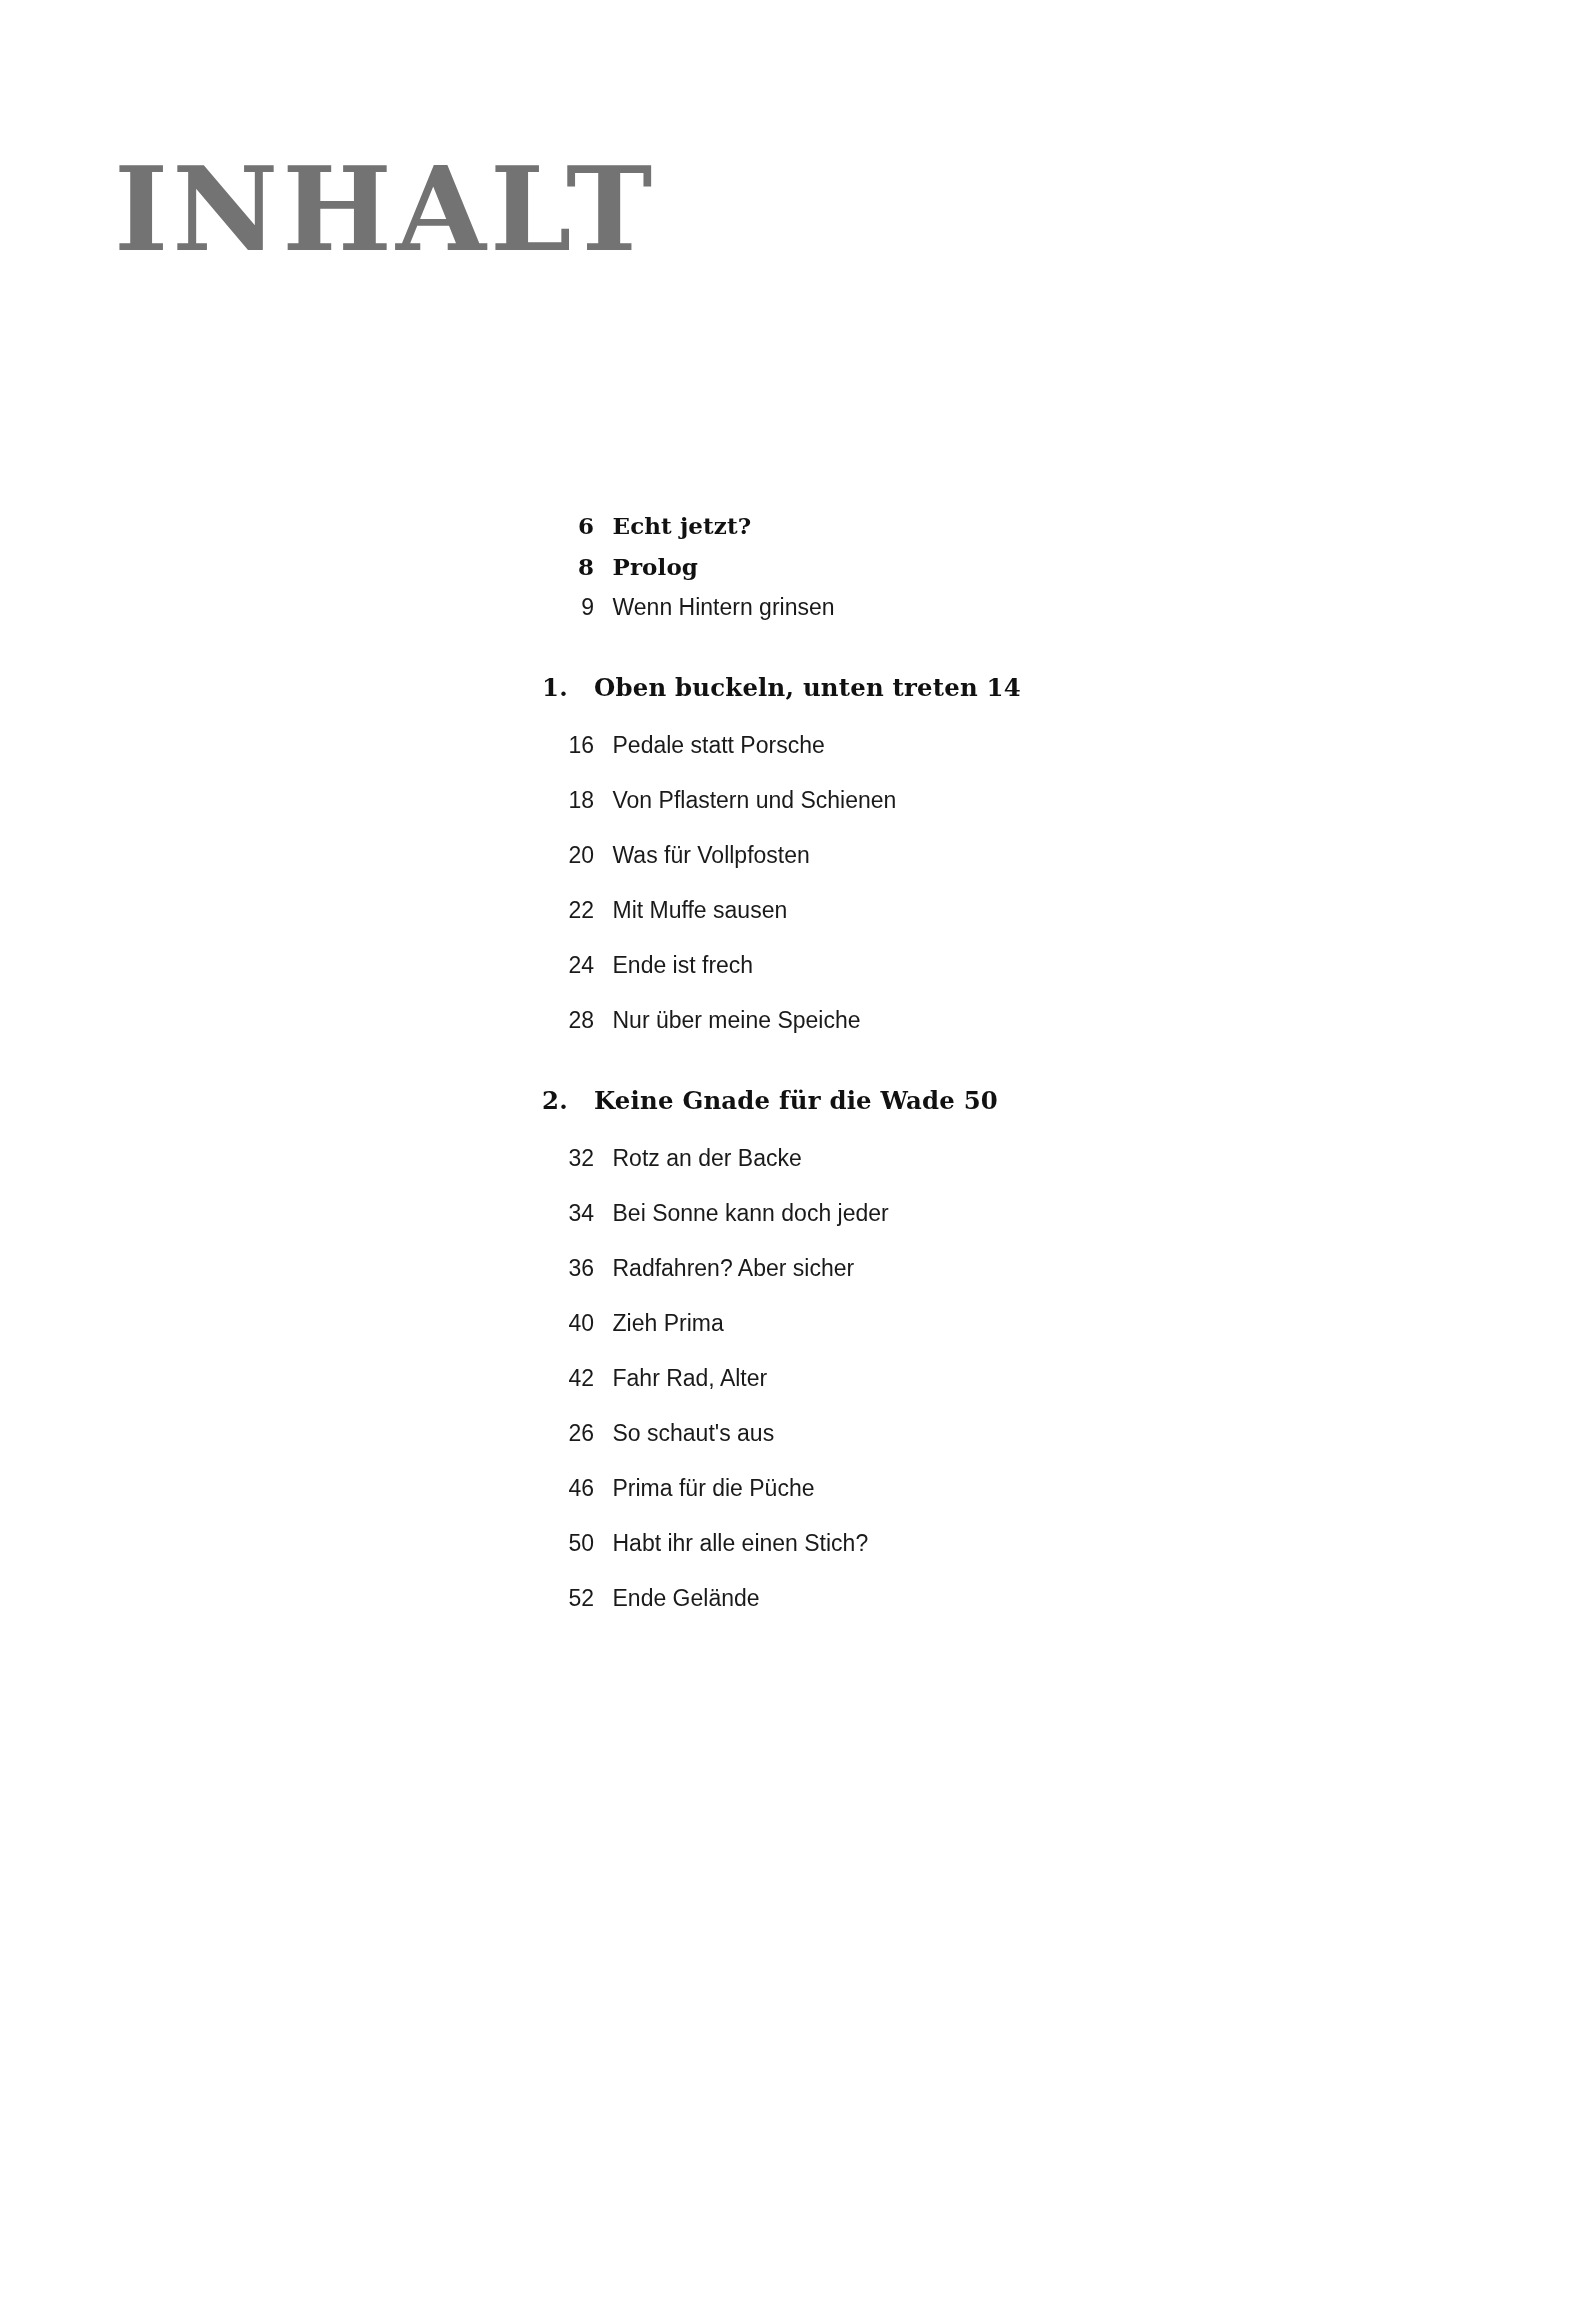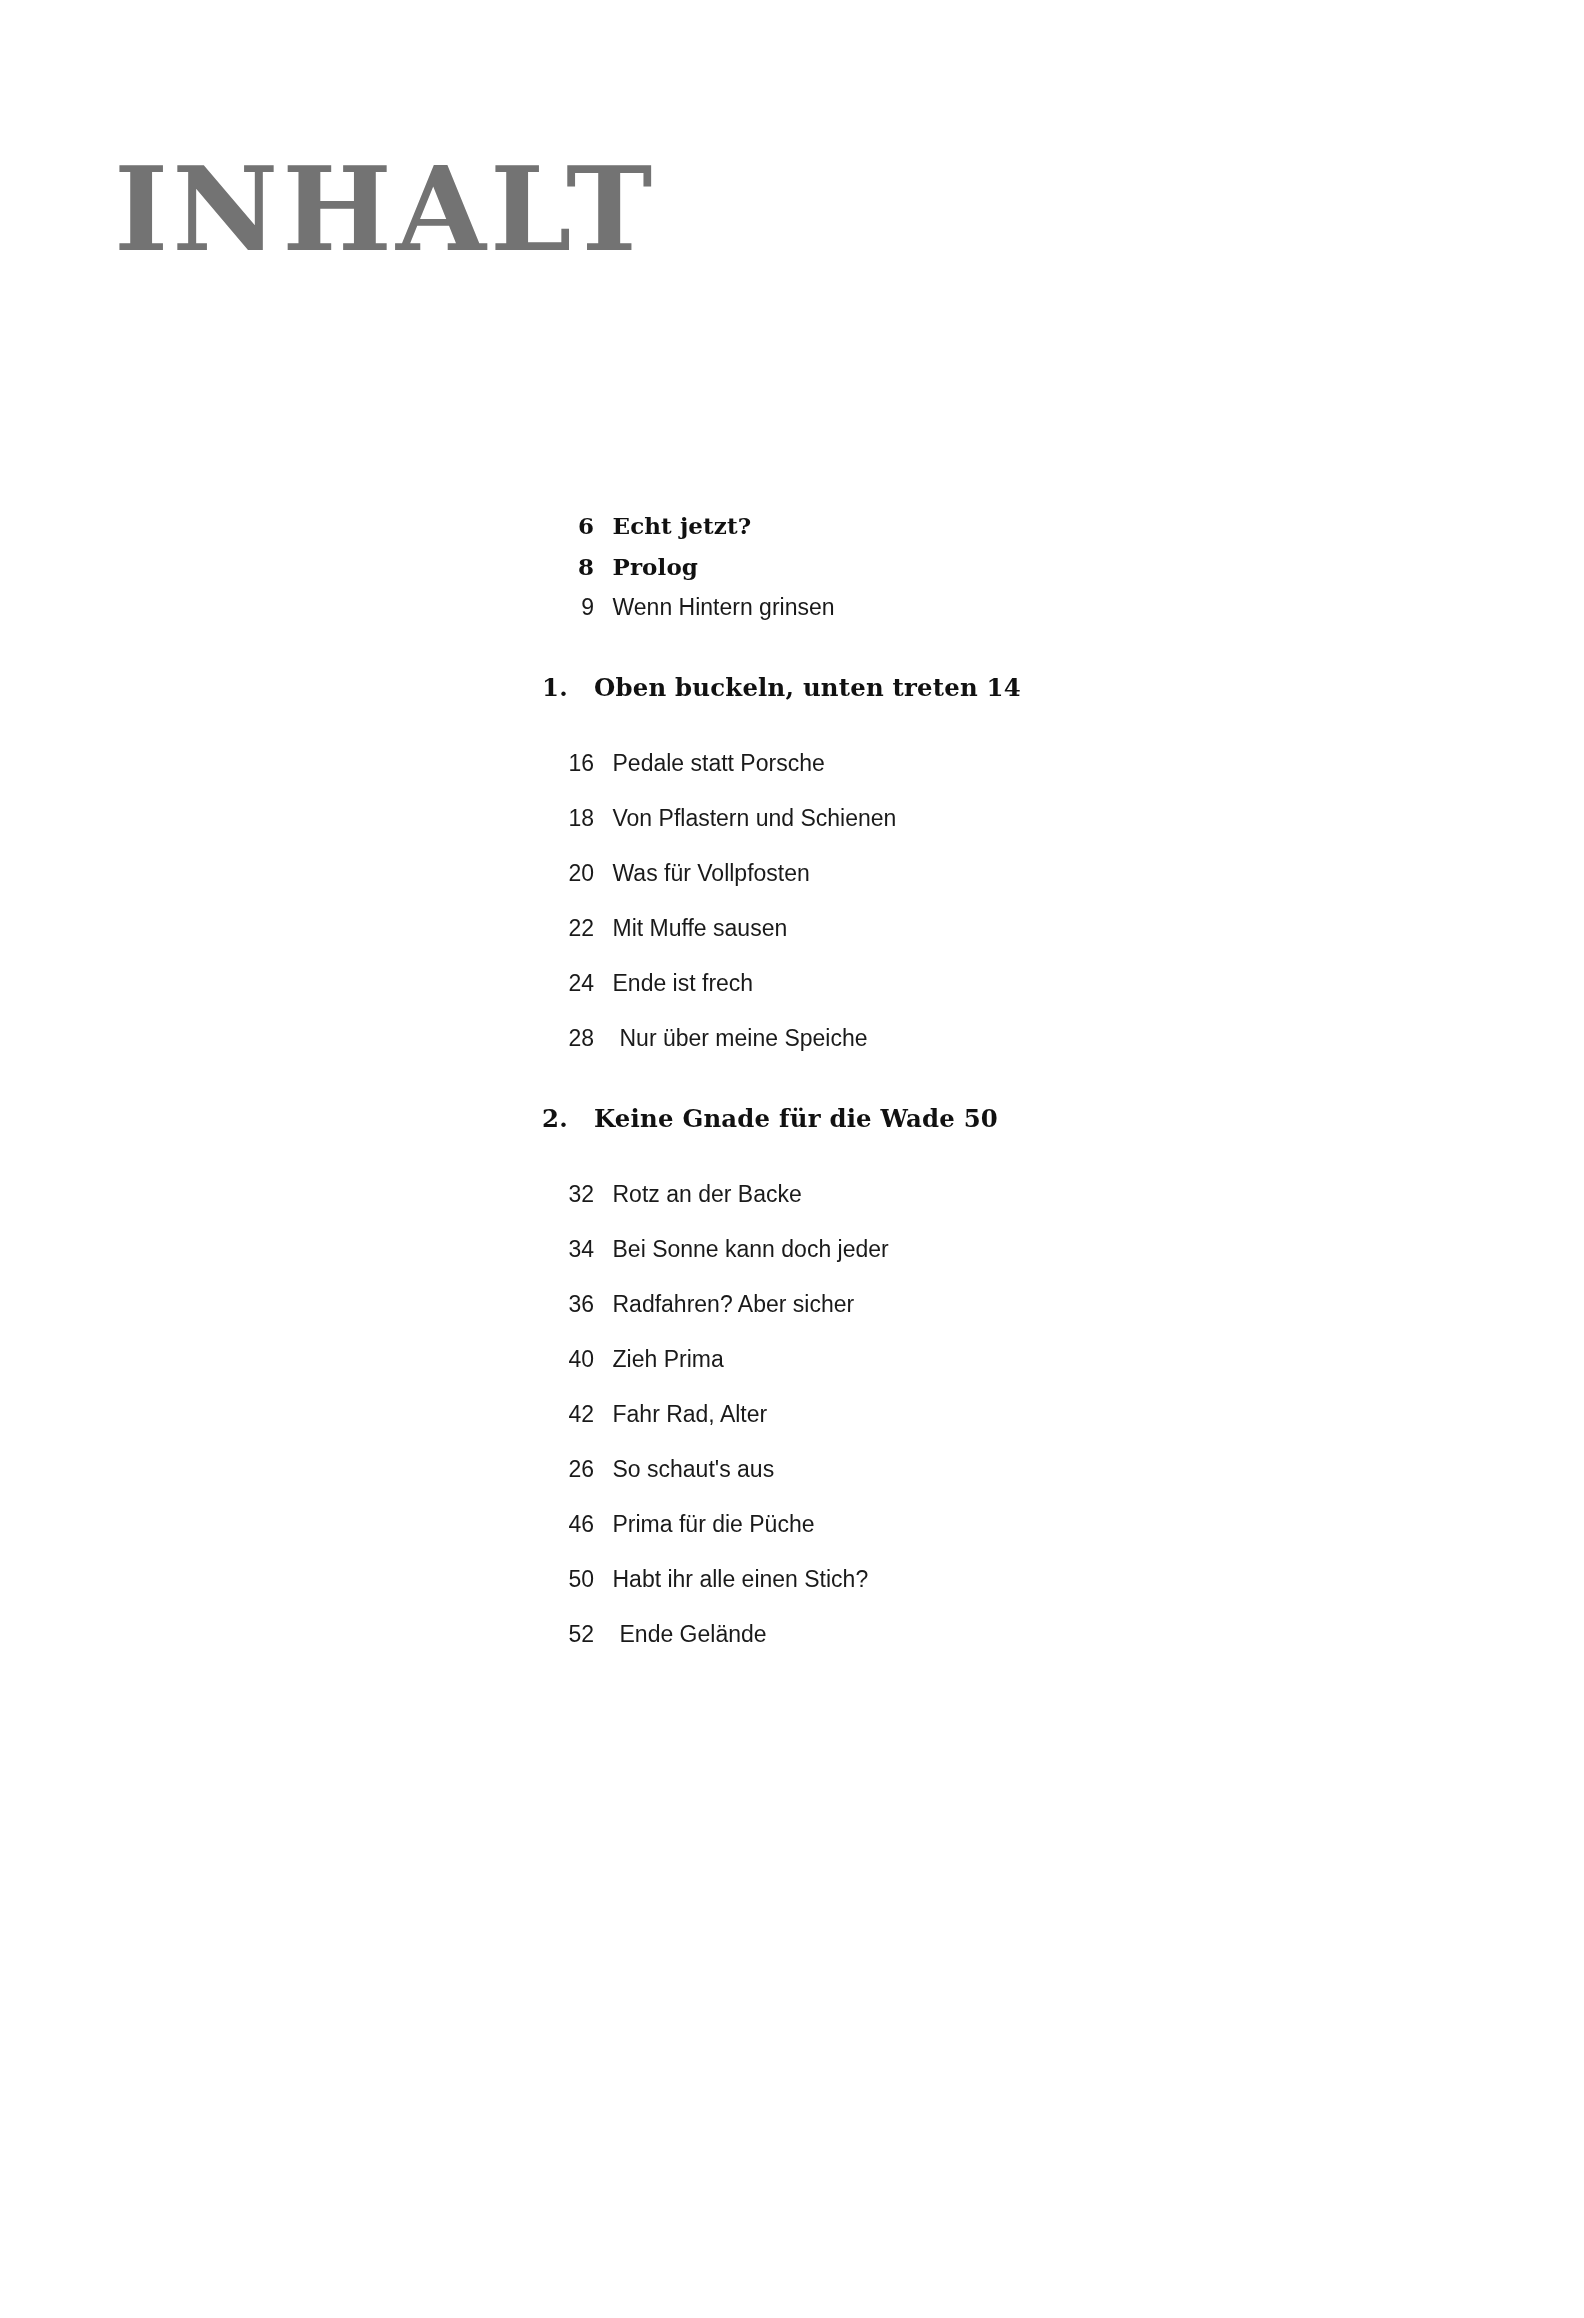--- a/index.html
+++ b/index.html
@@ -103,33 +103,33 @@
     text-align: left;
   }
   .chapter-head .chap-title {
     padding-left: 0;
   }
 
   .chapter-block {
     margin-top: 52px;
   }
   .chapter-entries {
-    margin-top: 48px;
+    margin-top: 30px;
   }
 
   .entry {
     display: flex;
     align-items: baseline;
     white-space: nowrap;
     font-family: "Liberation Sans", sans-serif;
     font-size: 23px;
     color: #1a1a1a;
     margin-bottom: 28px;
   }
-  .entry:last-child { margin-bottom: 0; gap: 7px; }
+  .entry:last-child { margin-bottom: 0; }
   .entry .e-num {
     display: inline-block;
     width: 52px;
     flex: 0 0 52px;
     text-align: right;
   }
   .entry .e-label {
     padding-left: 18.5px;
   }
 </style>

